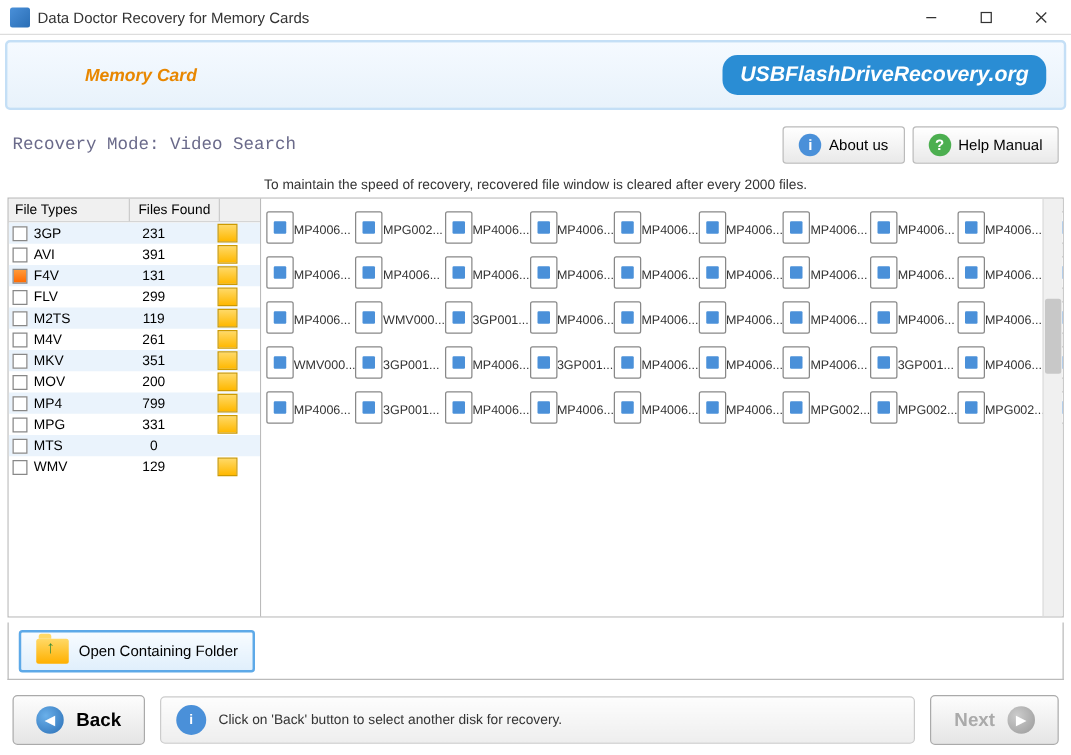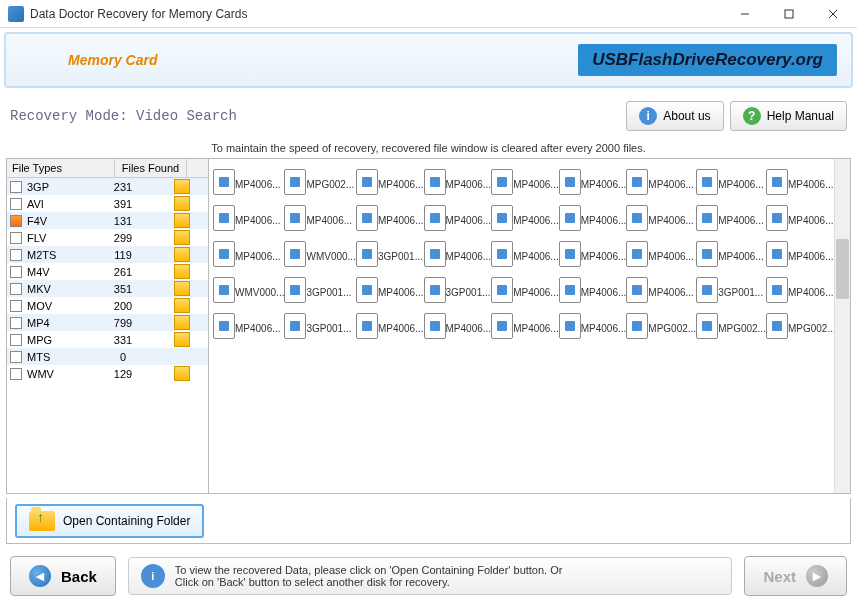--- a/index.html
+++ b/index.html
@@ -9,37 +9,37 @@
 .titlebar-icon { width: 16px; height: 16px; background: linear-gradient(135deg, #4a90d9, #2a6eb5); border-radius: 2px; margin-right: 6px; }
 .titlebar-text { font-size: 12px; color: #333; flex: 1; }
 .win-controls { display: flex; height: 100%; }
 .win-btn { width: 44px; display: flex; align-items: center; justify-content: center; cursor: pointer; }
 .win-btn svg { width: 10px; height: 10px; }
 
 .header-banner { height: 56px; background: linear-gradient(to bottom, #f5faff, #e8f2fb); border: 2px solid #c4dff6; margin: 4px; border-radius: 4px; display: flex; align-items: center; padding: 0 14px; }
 .header-left { flex: 1; }
 .app-title { font-size: 20px; color: #2a8dd4; font-style: italic; font-weight: bold; }
 .app-subtitle { font-size: 14px; color: #e88700; font-style: italic; font-weight: bold; margin-left: 48px; }
-.site-badge { background: #2a8dd4; color: #0f172a; font-size: 17px; font-style: italic; font-weight: bold; padding: 6px 14px; border-radius: 2px; }
+.site-badge { background: #2a8dd4; color: #ffffff; font-size: 17px; font-style: italic; font-weight: bold; padding: 6px 14px; border-radius: 12px; }
 
 .toolbar { display: flex; align-items: center; padding: 4px 10px; height: 48px; }
 .mode-label { font-family: 'Courier New', monospace; font-size: 14px; color: #6a6a8a; flex: 1; }
 .tool-btn { display: flex; align-items: center; background: linear-gradient(to bottom, #fff, #e9e9e9); border: 1px solid #bbb; border-radius: 3px; padding: 5px 12px; margin-left: 6px; cursor: pointer; font-size: 12px; }
 .tool-btn .ic { width: 18px; height: 18px; margin-right: 6px; border-radius: 50%; display: flex; align-items: center; justify-content: center; color: #fff; font-weight: bold; font-size: 12px; }
 .ic-info { background: #4a90d9; }
 .ic-help { background: #4caf50; }
 .ic-support { width: 20px; height: 20px; background: radial-gradient(circle at 30% 30%, #f0c090, #c08050); border-radius: 50% 50% 40% 40%; }
 
 .info-strip { text-align: center; font-size: 11px; color: #333; padding: 2px 0; }
 
 .main-area { display: flex; margin: 2px 6px; height: 336px; border: 1px solid #bbb; background: #f9f9f9; }
 
 .left-panel { width: 202px; display: flex; flex-direction: column; border-right: 1px solid #bbb; }
 .ft-header { display: flex; background: #f0f0f0; border-bottom: 1px solid #ccc; font-size: 11px; }
-.ft-h1 { width: 108px; padding: 3px 5px; border-right: 1px solid #ccc; }
+.ft-h1 { width: 97px; padding: 3px 5px; border-right: 1px solid #ccc; }
 .ft-h2 { width: 72px; padding: 3px 5px; text-align: center; border-right: 1px solid #ccc; }
 .ft-h3 { flex: 1; }
 .ft-body { flex: 1; overflow: hidden; background: #fff; }
 .ft-row { display: flex; font-size: 11px; height: 17px; align-items: center; }
 .ft-row.alt { background: #eaf3fc; }
 .ft-ic { width: 12px; height: 12px; margin: 0 3px; }
 .ft-name { width: 70px; padding-left: 2px; }
 .ft-count { width: 56px; text-align: center; }
 .ft-bar { width: 16px; height: 15px; background: linear-gradient(to bottom, #ffd966, #ffb800); margin-left: auto; margin-right: 18px; border: 1px solid #cc9900; }
 .ft-bar.empty { background: transparent; border: none; }
@@ -413,21 +413,20 @@
 </div>
 
 <div class="footer">
   <div class="nav-btn">
     <div class="nav-arrow" style="margin-right:10px;">◄</div>
     <span>Back</span>
   </div>
   <div class="footer-info">
     <div class="ic ic-info" style="border-radius:50%;background:#4a90d9;color:#fff;display:flex;align-items:center;justify-content:center;font-weight:bold;">i</div>
     <div>
-      <div>To view the recovered Data, please click on 'Open Containing Folder' button. Or</div>
       <div>Click on 'Back' button to select another disk for recovery.</div>
     </div>
   </div>
   <div class="nav-btn disabled">
     <span>Next</span>
     <div class="nav-arrow dis" style="margin-left:10px;">►</div>
   </div>
 </div>
 
 </body></html>

